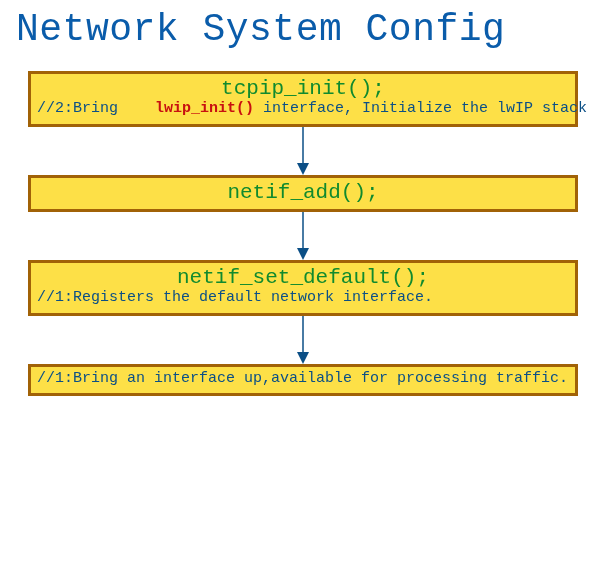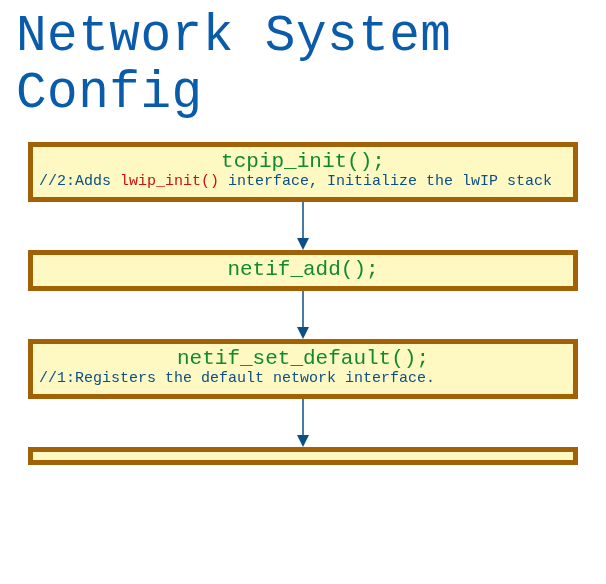--- a/index.html
+++ b/index.html
@@ -4,69 +4,70 @@
 <style>
   * { box-sizing: border-box; }
   body {
     margin: 0;
     padding: 0;
     background: #ffffff;
     font-family: "Courier New", Courier, monospace;
     width: 606px;
   }
   .title {
-    font-size: 51px;
+    font-size: 38px;
     color: #0a5caa;
     padding: 8px 0 0 16px;
     letter-spacing: 0.5px;
     font-weight: normal;
   }
   .flow {
     padding: 20px 28px 16px 28px;
   }
   .node {
-    border: 5px solid #a16207;
-    background: #fef9c3;
+    border: 3px solid #a16207;
+    background: #fde047;
     padding: 3px 6px 5px 6px;
     width: 100%;
   }
   .fn {
     text-align: center;
     color: #108a2e;
     font-size: 21px;
     font-weight: normal;
     white-space: pre;
   }
   .cmt-line {
     color: #0b4f86;
     font-size: 15px;
     white-space: pre;
     line-height: 1.25;
   }
   .hl {
     color: #c81010;
-    font-weight: normal;
+    font-weight: bold;
+    margin-left: 28px;
   }
   .arrow-wrap {
     display: flex;
     justify-content: center;
     height: 48px;
   }
   svg.arrow { display: block; }
 </style>
 </head>
 <body>
 
 <div class="title">Network System Config</div>
 
 <div class="flow">
 
   <div class="node">
     <div class="fn">tcpip_init();</div>
-    <div class="cmt-line"><span>//2:Adds </span><span class="hl">lwip_init()</span><span> interface, Initialize the lwIP stack</span></div>
+    <div class="cmt-line"><span>//2:Bring </span><span class="hl">lwip_init()</span><span> interface, Initialize the lwIP stack</span></div>
   </div>
 
   <div class="arrow-wrap">
     <svg class="arrow" width="20" height="48" viewBox="0 0 20 48">
       <line x1="10" y1="0" x2="10" y2="38" stroke="#0b4f86" stroke-width="1.5"></line>
       <polygon points="10,48 4,36 16,36" fill="#0b4f86"></polygon>
     </svg>
   </div>
 
   <div class="node">
@@ -86,15 +87,16 @@
   </div>
 
   <div class="arrow-wrap">
     <svg class="arrow" width="20" height="48" viewBox="0 0 20 48">
       <line x1="10" y1="0" x2="10" y2="38" stroke="#0b4f86" stroke-width="1.5"></line>
       <polygon points="10,48 4,36 16,36" fill="#0b4f86"></polygon>
     </svg>
   </div>
 
   <div class="node">
+    <div class="cmt-line"><span>//1:Bring an interface up,available for processing traffic.</span></div>
   </div>
 
 </div>
 
 </body></html>

